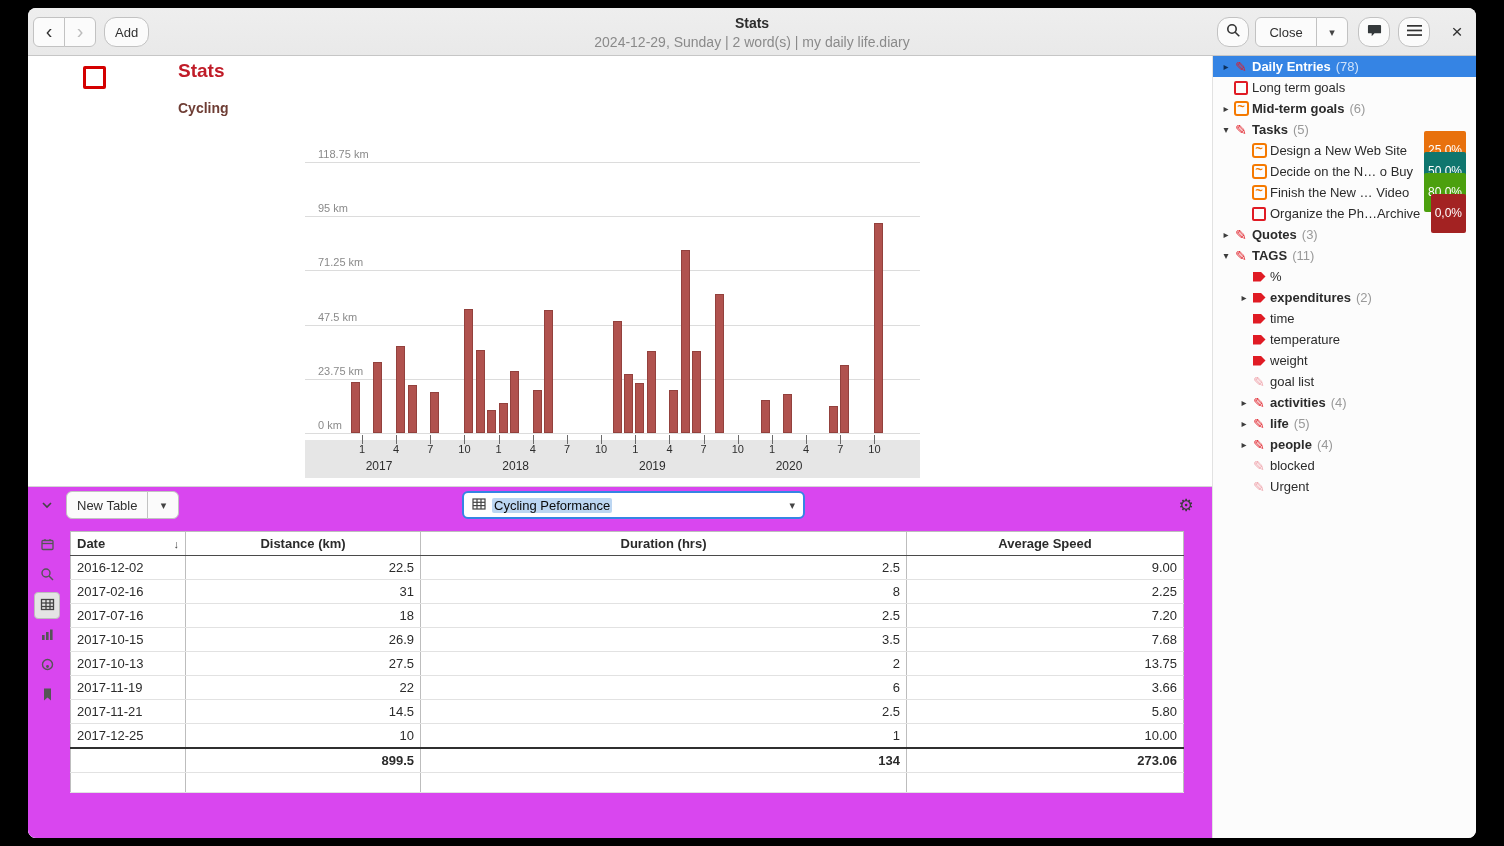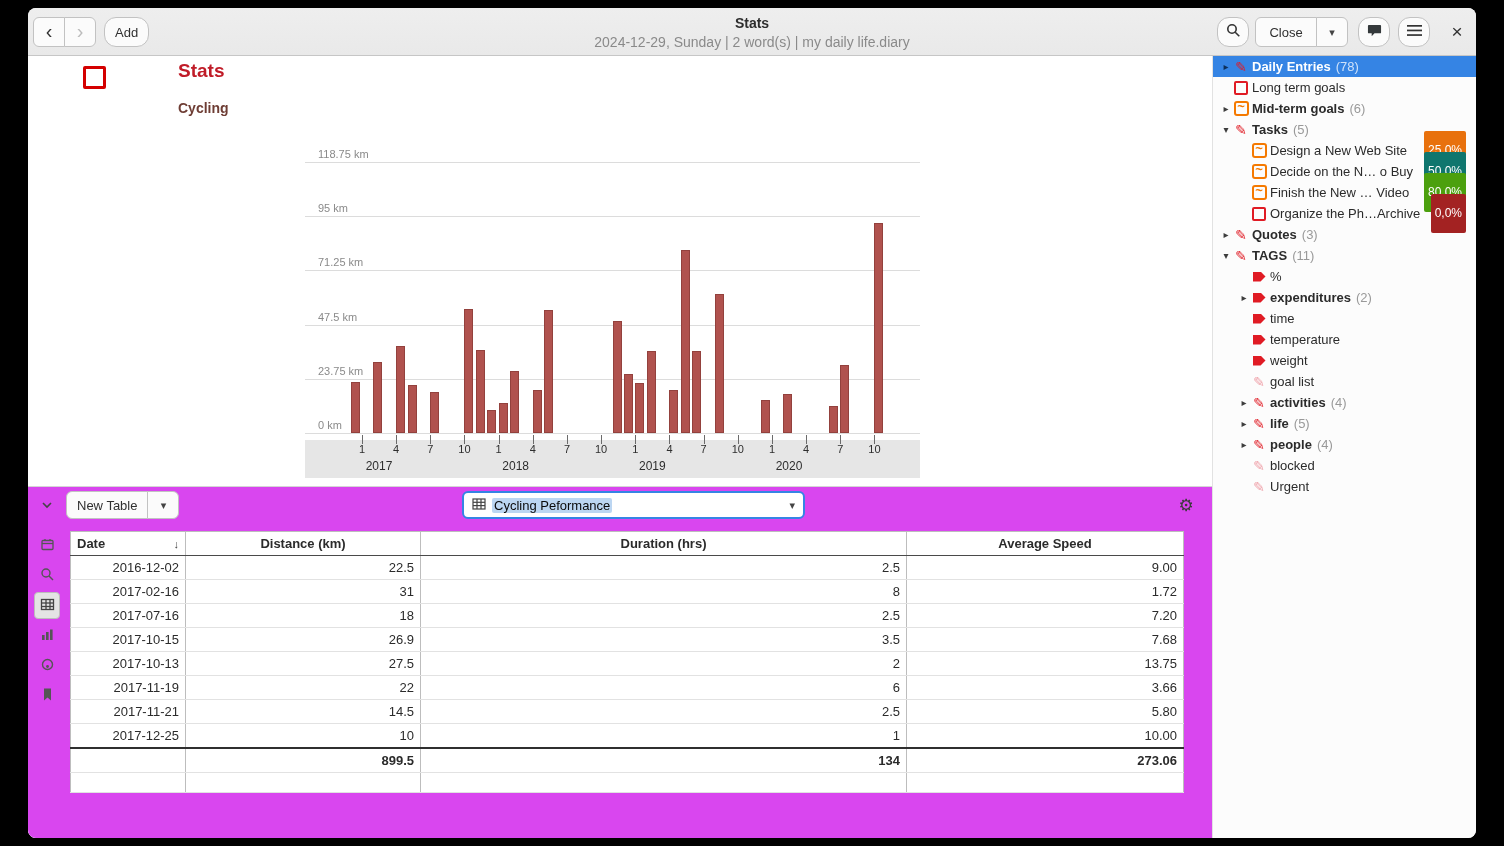--- a/index.html
+++ b/index.html
@@ -60,21 +60,21 @@
   .combo-arrow{margin-left:auto;font-size:11px;color:#444;}
   .gearbtn{position:absolute;right:12px;top:4px;width:28px;height:28px;border:none;background:transparent;
            font-size:17px;color:#3a3a3a;display:flex;align-items:center;justify-content:center;}
   .rail{position:absolute;left:6px;top:45px;display:flex;flex-direction:column;gap:3px;}
   .rail button{width:26px;height:27px;border:1px solid transparent;background:transparent;border-radius:4px;
                display:flex;align-items:center;justify-content:center;}
   .rail button.selected{background:#e4e4e4;border-color:#bdbdbd;}
   .tablewrap{position:absolute;left:42px;top:44px;}
   .dtable{border-collapse:collapse;table-layout:fixed;width:1113px;background:#fff;font-size:13px;}
   .dtable th,.dtable td{border-left:1px solid #bdbdbd;border-right:1px solid #bdbdbd;
-        padding:2px 6px;height:19px;overflow:hidden;white-space:nowrap;box-sizing:content-box;text-align:right;}
+        padding:2px 6px;height:19px;overflow:hidden;white-space:nowrap;box-sizing:content-box;}
   .dtable thead th{border-top:1px solid #bdbdbd;border-bottom:1px solid #4a4a4a;font-weight:bold;
         text-align:left;background:#fff;}
   .dtable thead th.num{text-align:center;}
   .dtable tbody td{border-bottom:1px solid #e2e2e2;}
   .num{text-align:right;}
   .totals td{border-top:2px solid #2f2f2f;font-weight:bold;border-bottom:none;}
   .footerrow td{height:15px;border-bottom:1px solid #bdbdbd;border-top:none;}
   .dateheader{display:flex;justify-content:space-between;align-items:center;}
   .sortarrow{font-size:11px;color:#444;font-weight:normal;}
   
@@ -346,21 +346,21 @@
                 <tr>
                   <td>2016-12-02</td>
                   <td class="num">22.5</td>
                   <td class="num">2.5</td>
                   <td class="num">9.00</td>
                 </tr>
                 <tr>
                   <td>2017-02-16</td>
                   <td class="num">31</td>
                   <td class="num">8</td>
-                  <td class="num">1.72</td>
+                  <td class="num">2.25</td>
                 </tr>
                 <tr>
                   <td>2017-07-16</td>
                   <td class="num">18</td>
                   <td class="num">2.5</td>
                   <td class="num">7.20</td>
                 </tr>
                 <tr>
                   <td>2017-10-15</td>
                   <td class="num">26.9</td>

